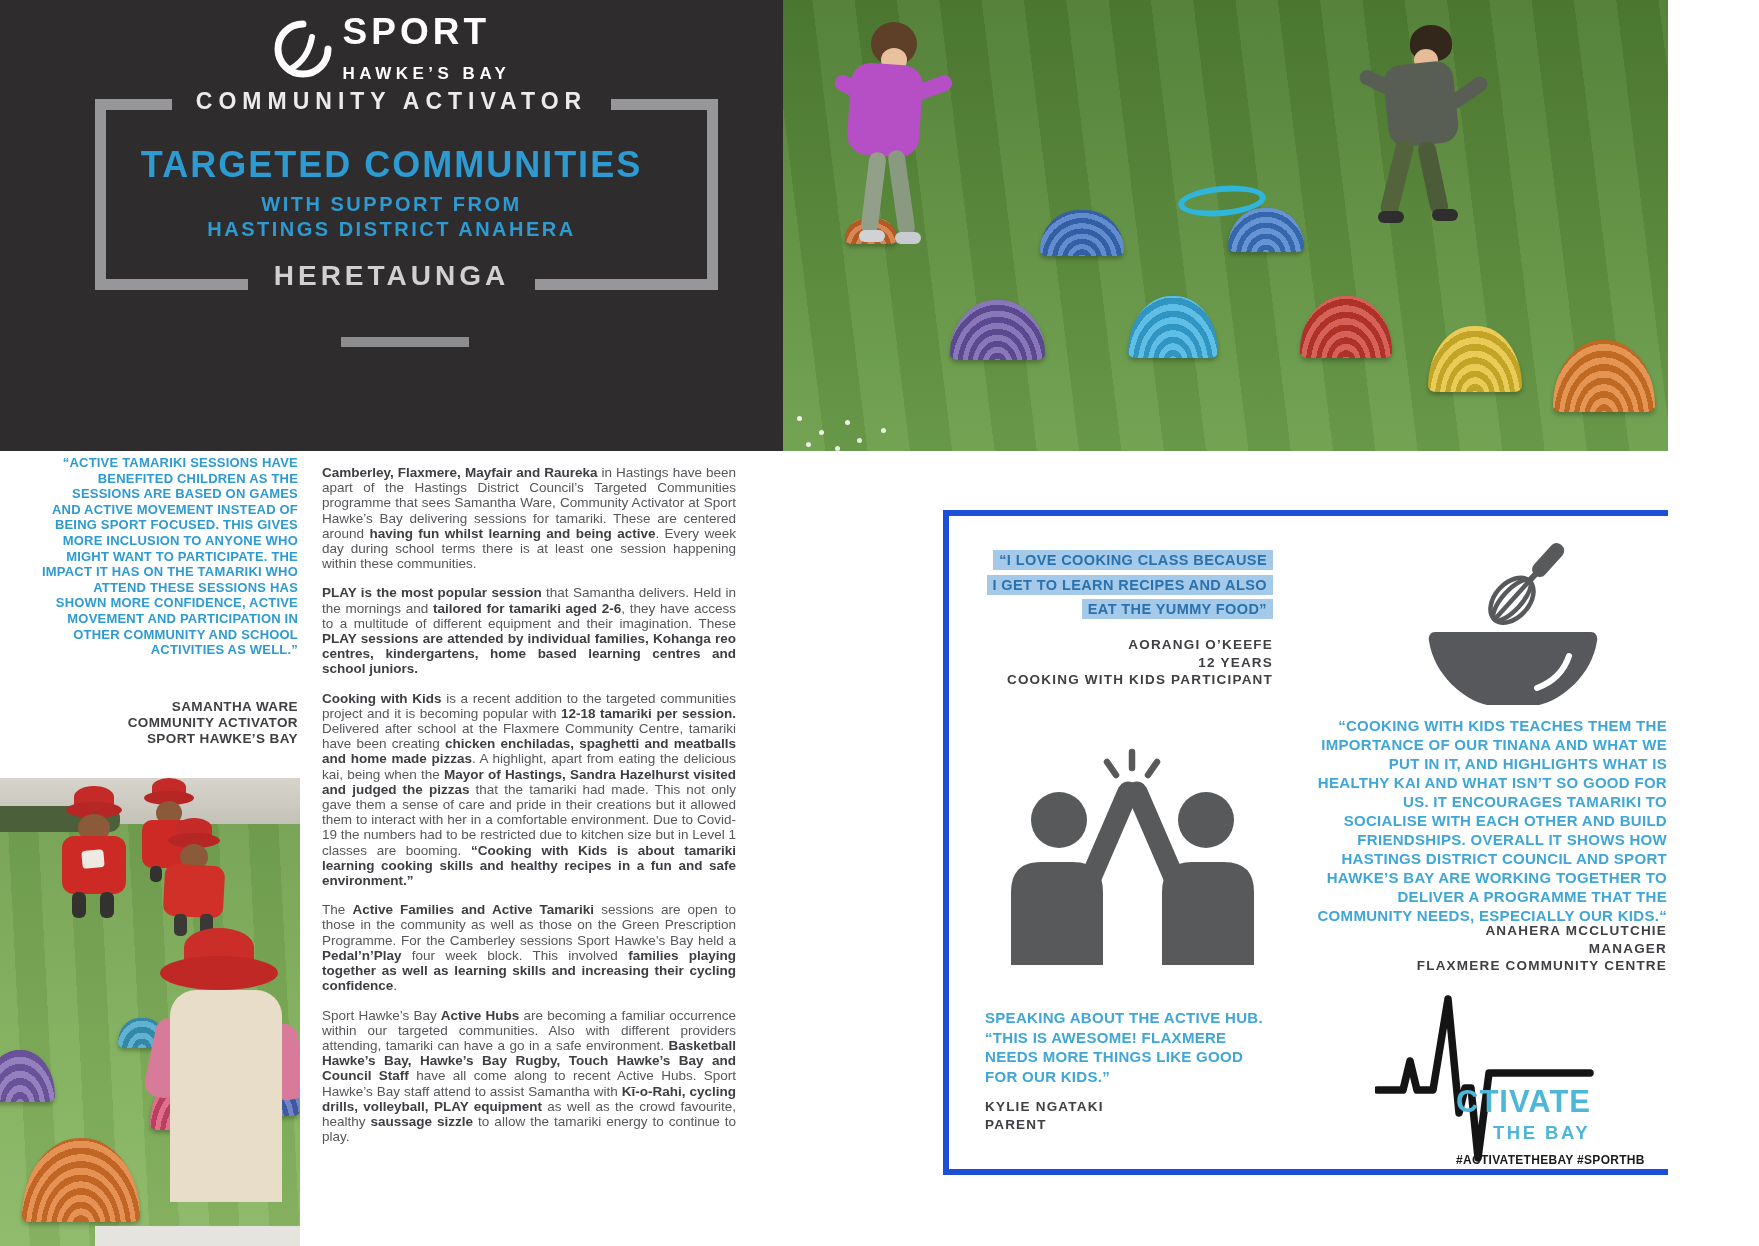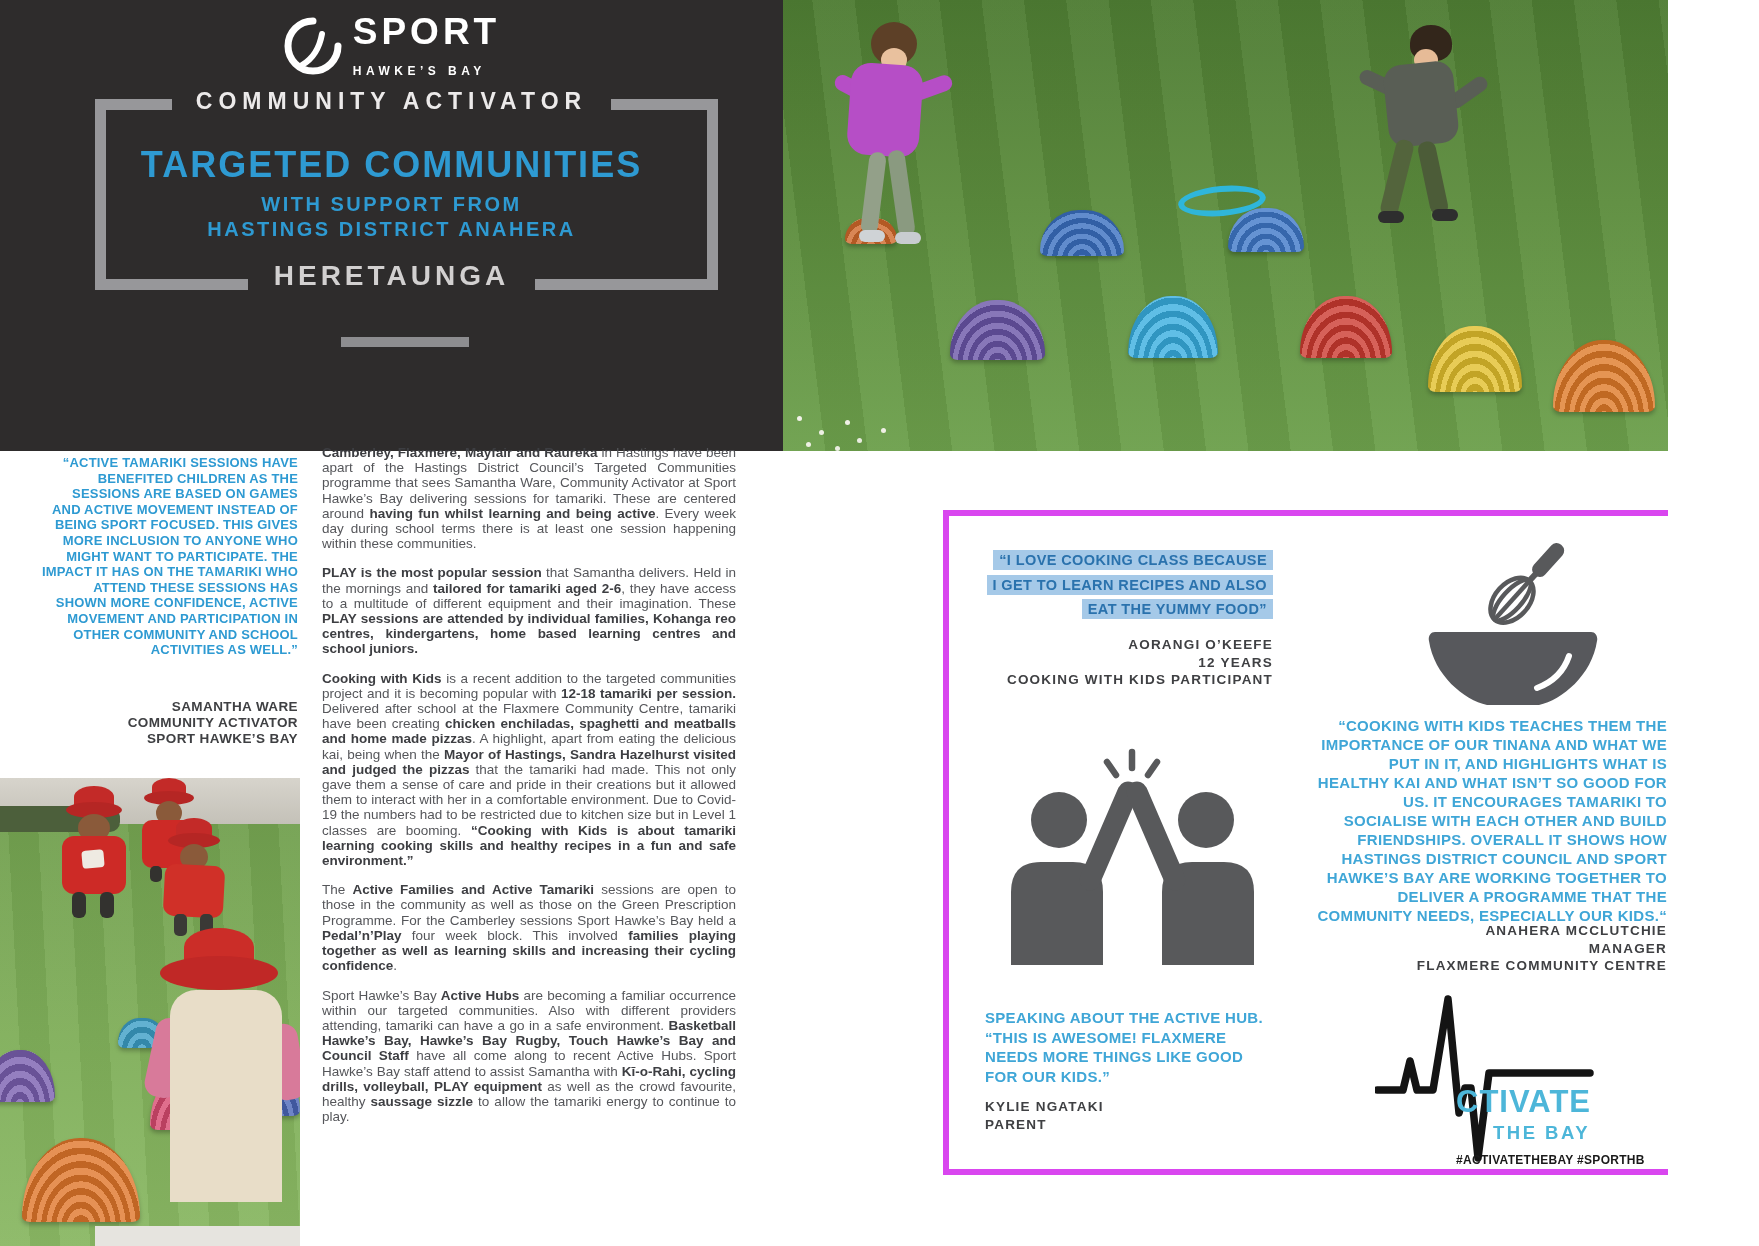--- a/index.html
+++ b/index.html
@@ -9,21 +9,21 @@
   }
   *{margin:0;padding:0;box-sizing:border-box}
   body{font-family:"Liberation Sans",sans-serif;background:#ffffff}
   .page{position:relative;width:1668px;height:1246px;background:#fff;overflow:hidden}
   .abs{position:absolute}
 
   
   .header-dark{left:0;top:0;width:783px;height:451px;background:var(--dark_bg)}
   .logo-row{left:0;top:13px;width:100%;display:flex;justify-content:center;align-items:center;gap:10px;position:absolute}
   .logo-text .brand{font-size:37px;font-weight:bold;color:#fff;letter-spacing:4px;line-height:37px}
-  .logo-text .sub{font-size:12px;font-weight:bold;color:#fff;letter-spacing:4.5px;margin-top:14px}
+  .logo-text .sub{font-size:17px;font-weight:bold;color:#fff;letter-spacing:4.5px;margin-top:14px}
   .kicker-wrap{left:0;top:87px;width:100%;text-align:center;position:absolute;z-index:3}
   .kicker-wrap span{background:var(--dark_bg);padding:0 24px;font-size:23px;font-weight:bold;letter-spacing:6px;color:#eceaea;line-height:28px;display:inline-block}
   .frame{left:95px;top:99px;width:623px;height:191px;border:11px solid var(--frame_gray);position:absolute;z-index:1}
   .hero-title{left:0;top:144px;width:100%;text-align:center;position:absolute;z-index:2;font-size:36px;font-weight:bold;letter-spacing:2px;color:var(--accent_blue)}
   .hero-support{left:0;top:192px;width:100%;text-align:center;position:absolute;z-index:2;font-size:20px;font-weight:bold;letter-spacing:2.5px;line-height:25px;color:var(--accent_blue);white-space:pre-line}
   .region-wrap{left:0;top:260px;width:100%;text-align:center;position:absolute;z-index:3}
   .region-wrap span{background:var(--dark_bg);padding:0 26px;font-size:28px;font-weight:bold;letter-spacing:4px;color:#d2d0d0;line-height:31px;display:inline-block}
   .small-bar{left:341px;top:337px;width:128px;height:10px;background:#8d8d90}
 
   
@@ -42,26 +42,26 @@
   .fig-part{position:absolute}
   .wall{position:absolute;left:0;top:0;width:300px;height:46px;background:linear-gradient(180deg,#d7d4cc,#c4c1b8)}
   .hedge{position:absolute;left:0;top:28px;width:120px;height:26px;background:#4c5f3b;border-radius:0 12px 10px 0}
   .path-strip{position:absolute;left:95px;top:448px;width:205px;height:20px;background:#e6e4df}
 
   
   .left-quote{left:40px;top:455px;width:258px;text-align:right;font-size:13px;font-weight:bold;line-height:15.6px;letter-spacing:.2px;color:var(--accent_blue)}
   .left-attr{left:40px;top:699px;width:258px;text-align:right;font-size:13.5px;font-weight:bold;line-height:16px;letter-spacing:.4px;color:var(--attr_text)}
 
   
-  .article{left:322px;top:445px;width:414px}
+  .article{left:322px;top:465px;width:414px}
   .body-para{font-size:13.5px;line-height:15.2px;color:var(--body_text);text-align:justify;margin-bottom:14px}
   .body-para b{color:#3d3e42}
 
   
-  .panel{left:943px;top:510px;width:757px;height:665px;border:6px solid #d946ef;background:#fff}
+  .panel{left:943px;top:510px;width:757px;height:665px;border:6px solid #1d4ed8;background:#fff}
   .q-highlight{right:421px;top:32px;width:300px;text-align:right;font-size:14.5px;font-weight:bold;line-height:24.5px;letter-spacing:.4px;color:var(--highlight_text)}
   .q-highlight span{background:var(--highlight_bg);padding:2px 6px;-webkit-box-decoration-break:clone;box-decoration-break:clone;white-space:pre-line}
   .attr{font-size:13.5px;font-weight:bold;line-height:17.5px;letter-spacing:1.2px;color:var(--attr_text);white-space:pre-line}
   .attr1{right:421px;top:120px;width:320px;text-align:right}
   .q-blue{font-weight:bold;color:var(--panel_blue)}
   .q2{right:27px;top:200px;width:350px;text-align:right;font-size:15px;line-height:19px;letter-spacing:.3px}
   .attr2{right:27px;top:406px;width:350px;text-align:right}
   .q3{left:36px;top:492px;width:280px;text-align:left;font-size:15px;line-height:19.5px;letter-spacing:.3px;white-space:pre-line}
   .attr3{left:36px;top:582px;width:280px;text-align:left}
   .pre{white-space:pre-line}

